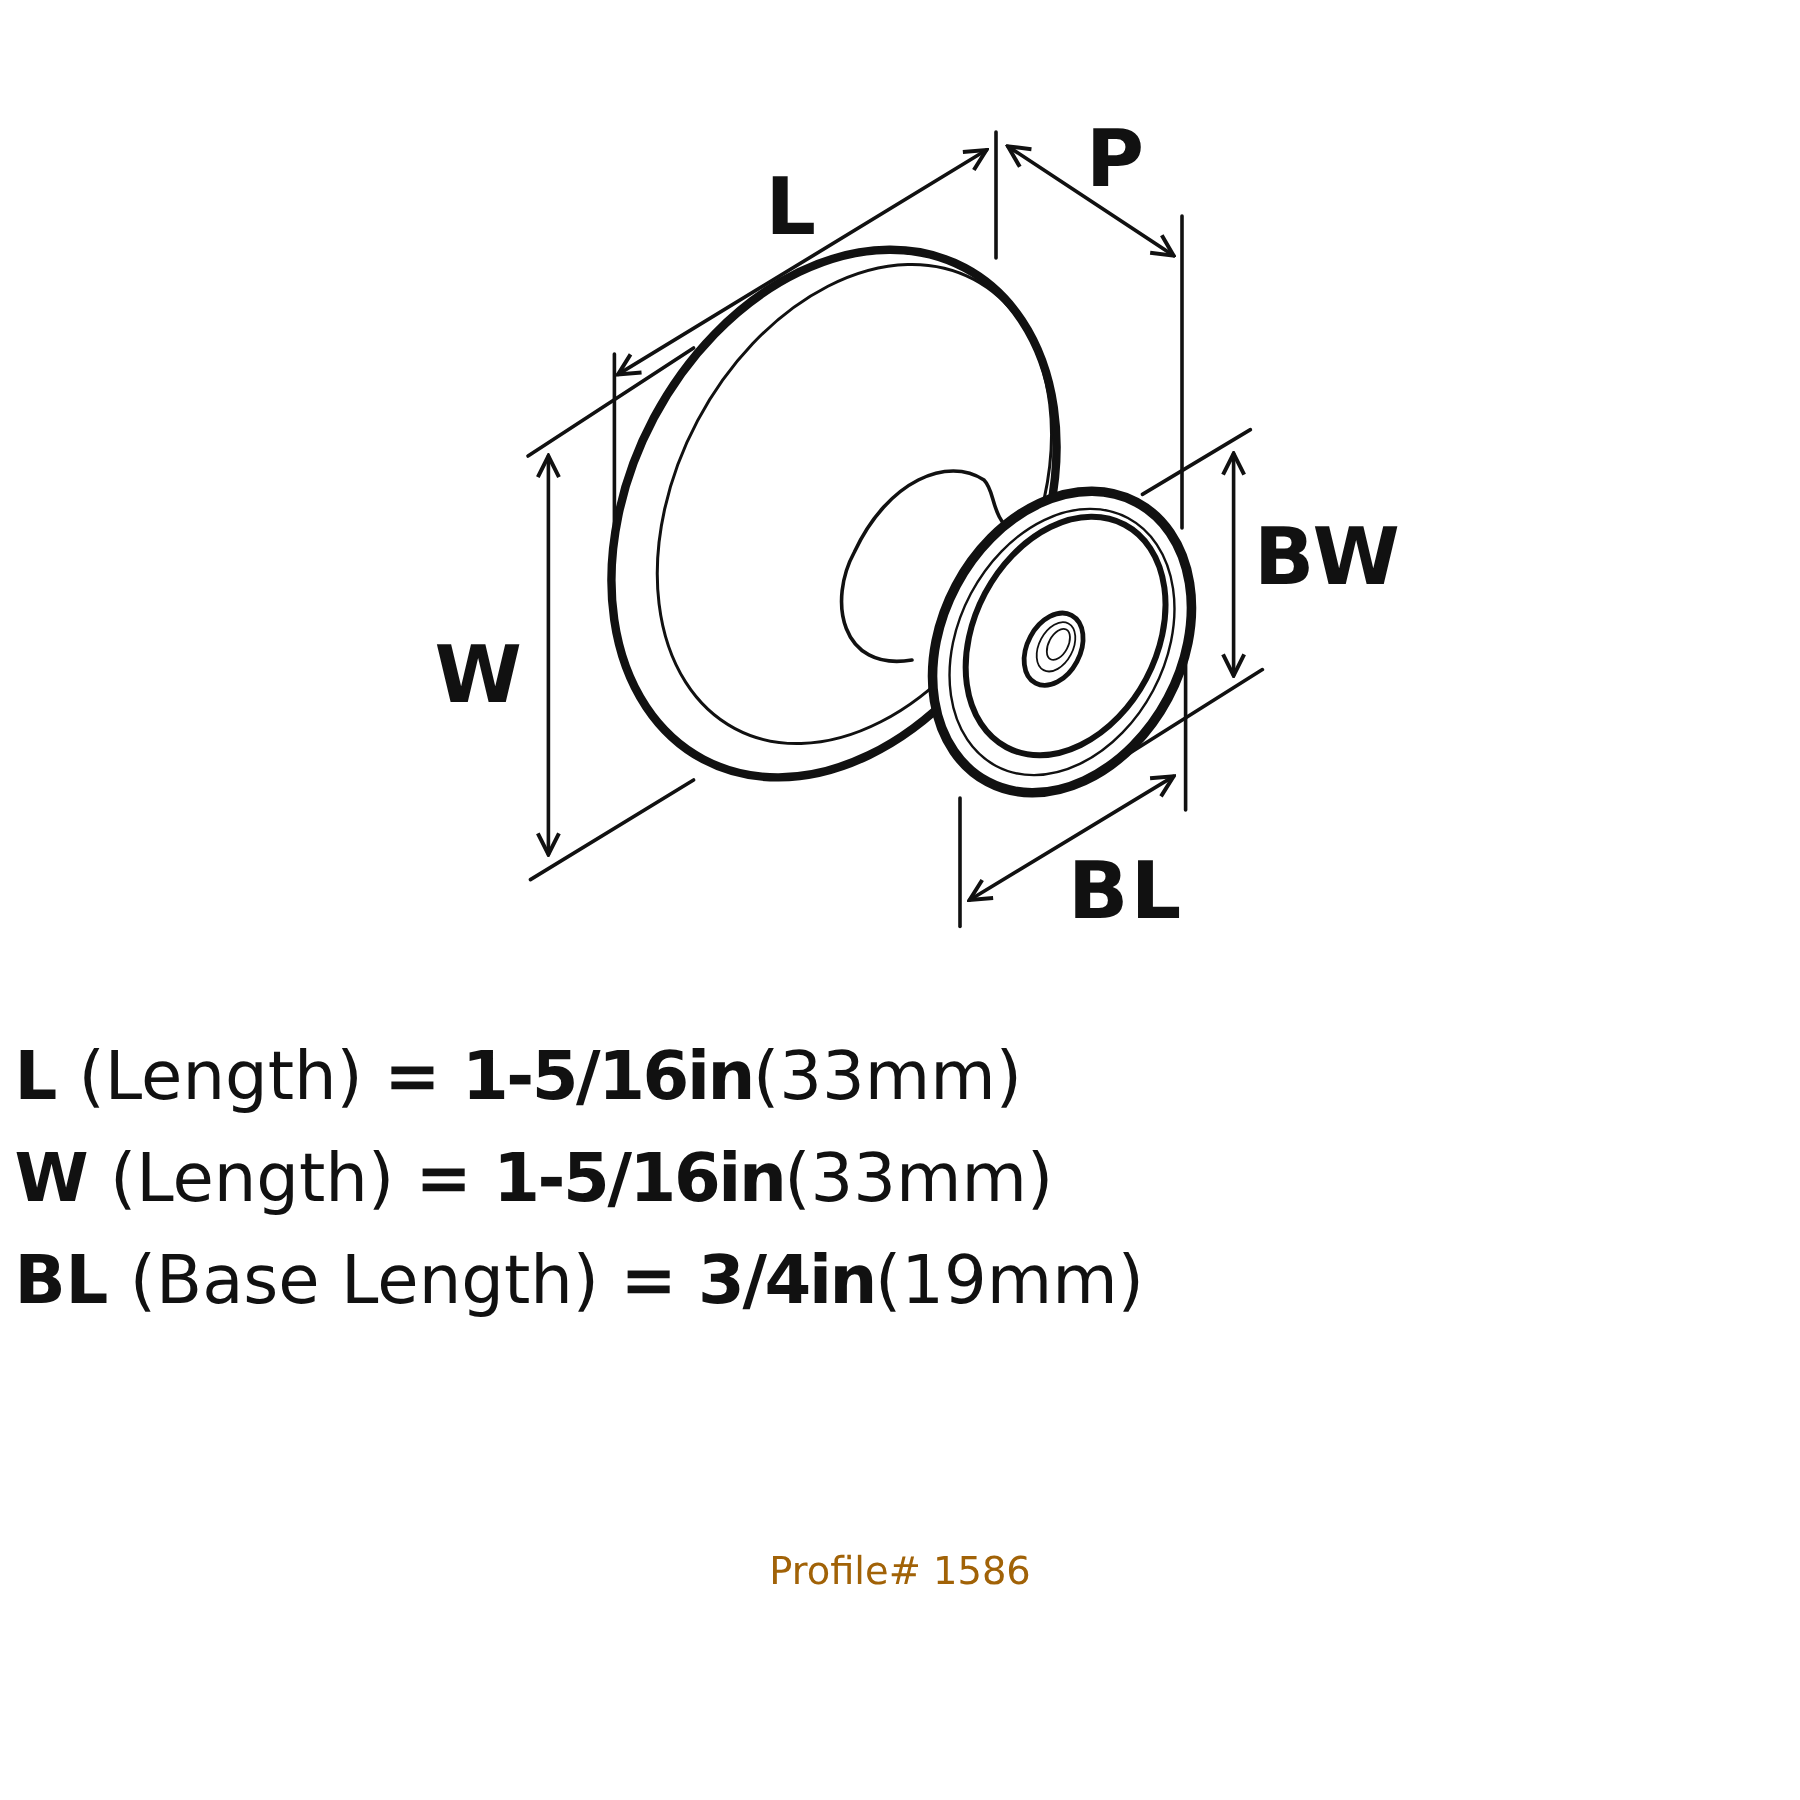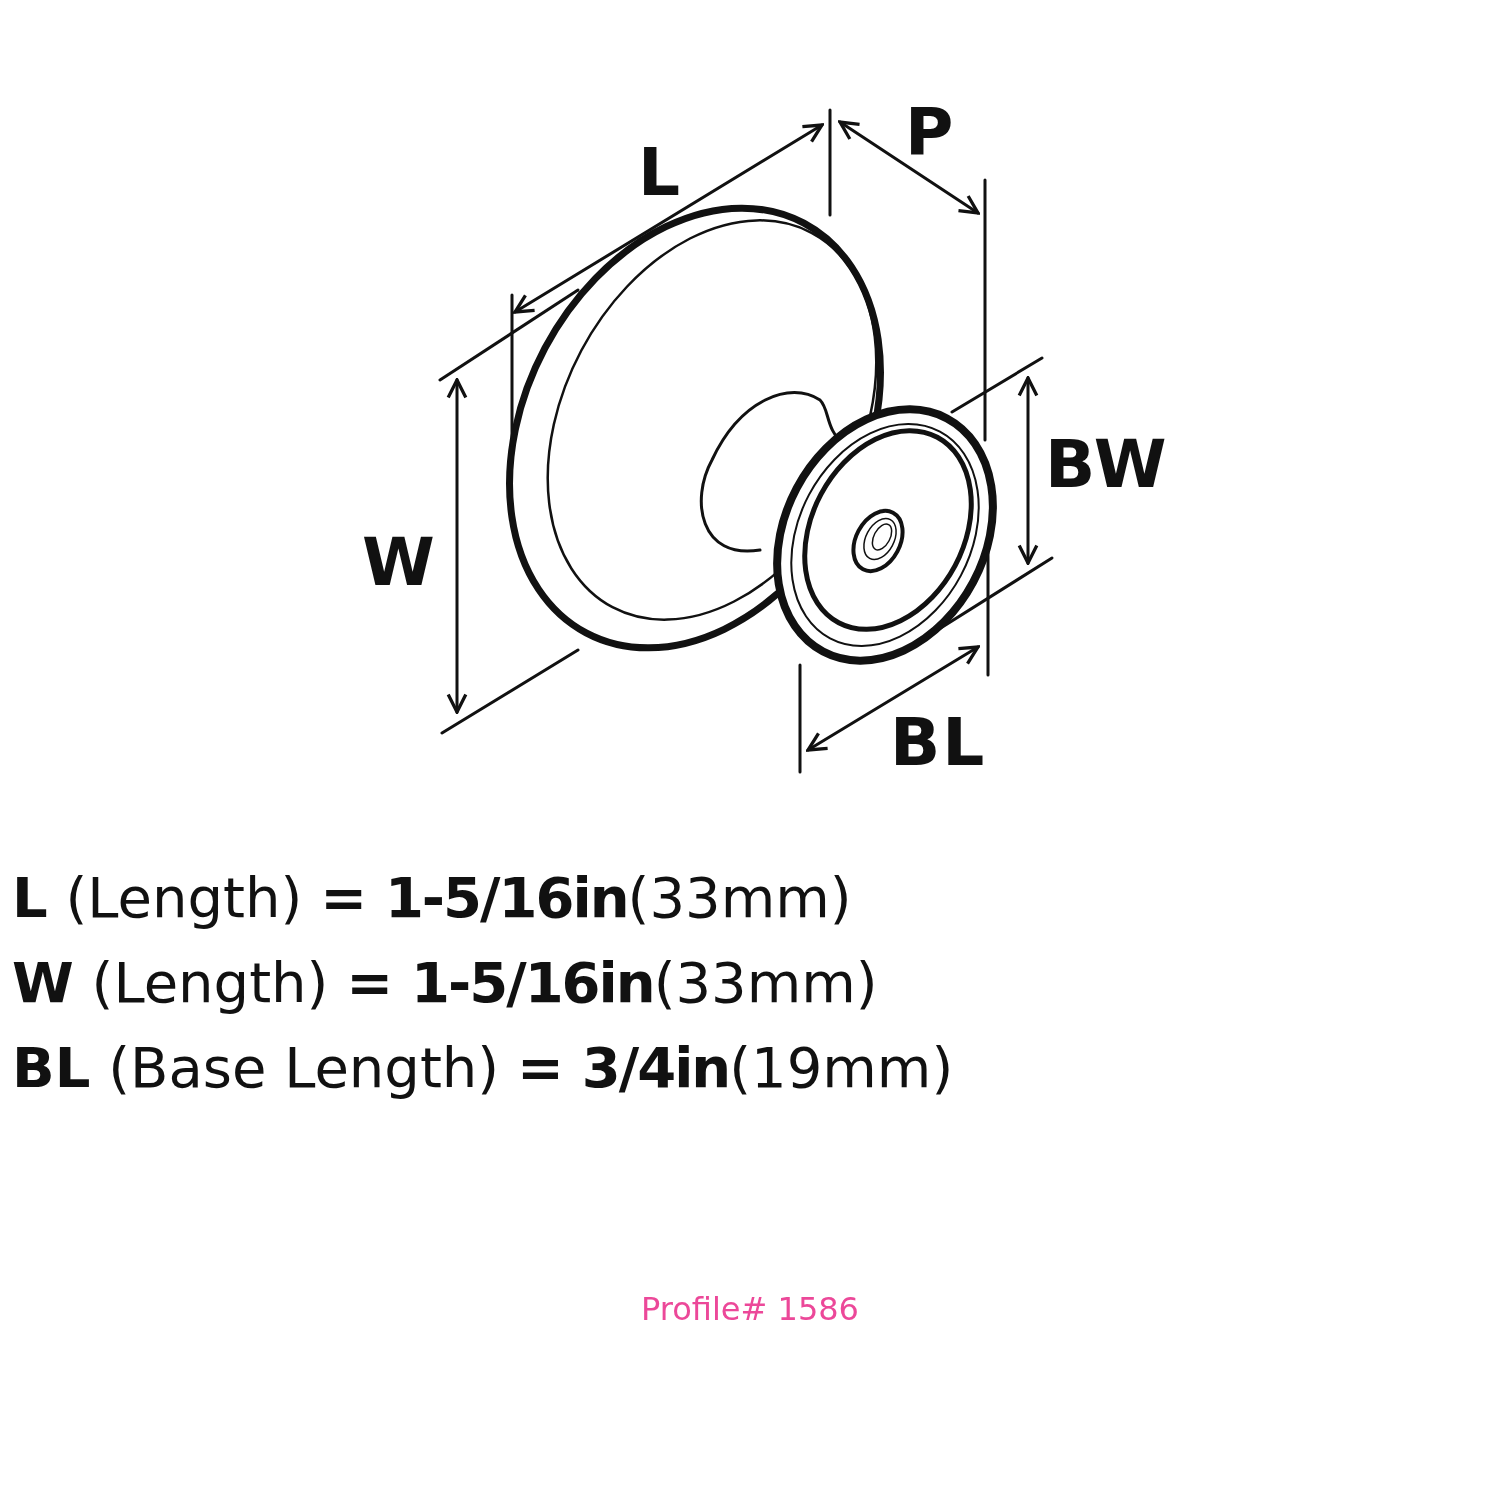--- a/index.html
+++ b/index.html
@@ -10,21 +10,21 @@
                font-size: 66px; color: #111; line-height: 1; letter-spacing: 2px; }
   #specs { position: absolute; left: 12px; top: 855px; width: 1500px; text-align: left; }
   .spec-row { font-family: "DejaVu Sans", sans-serif; font-size: 56px; line-height: 85px;
               white-space: nowrap; color: #111; }
   .spec-abbr { font-weight: bold; }
   .spec-name { font-weight: normal; }
   .spec-eq { font-weight: bold; }
   .spec-in { font-weight: bold; letter-spacing: -2px; }
   .spec-mm { font-weight: normal; }
   #profile { position: absolute; left: 0; top: 1290px; width: 1500px; text-align: center;
-             font-family: "DejaVu Sans", sans-serif; font-size: 32px; color: #ec4899; }
+             font-family: "DejaVu Sans", sans-serif; font-size: 32px; color: #a16207; }
 </style>
 </head>
 <body>
 
 <div id="diagram">
   <svg width="1500" height="820" viewBox="0 0 1500 820">
     <defs>
       <marker id="arr" viewBox="0 0 20 20" refX="18" refY="10" markerWidth="22" markerHeight="22" orient="auto-start-reverse" markerUnits="userSpaceOnUse">
         <path d="M2,2 L18,10 L2,18" fill="none" stroke="#111" stroke-width="3"></path>
       </marker>

